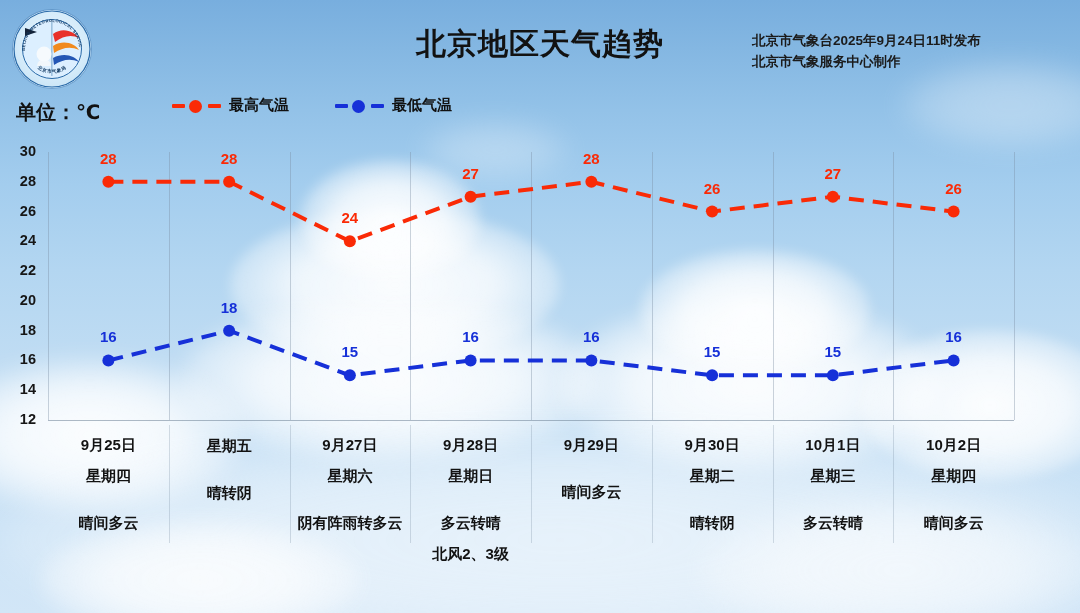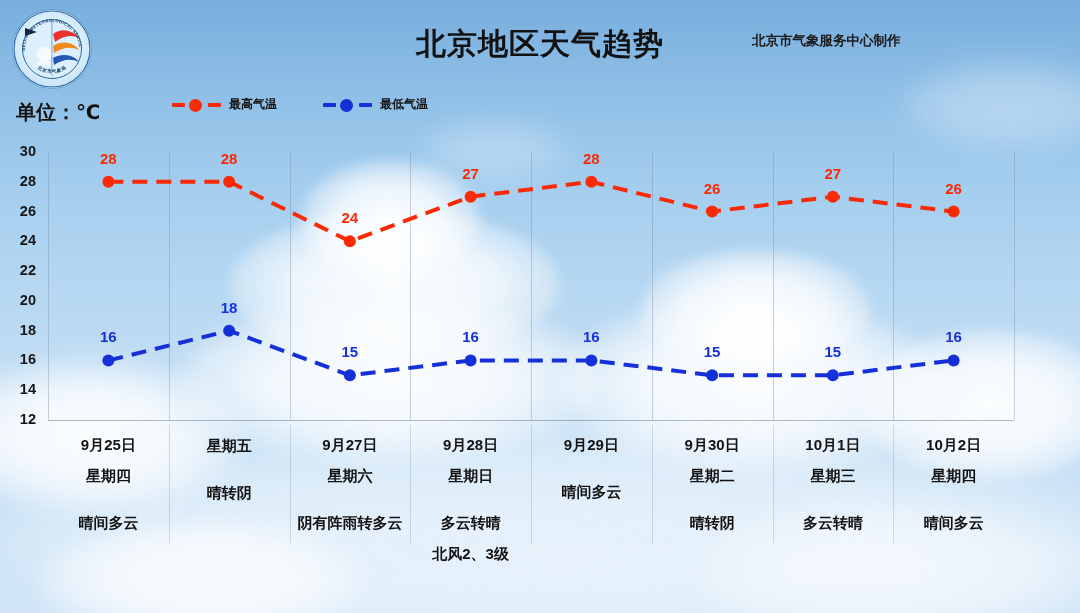--- a/index.html
+++ b/index.html
@@ -95,21 +95,21 @@
   }
   .lg-sym .seg {
     position: absolute; top: 5px; height: 4px; border-radius: 1px;
   }
   .lg-sym .s1 { left: 0;  width: 13px; }
   .lg-sym .s2 { left: 36px; width: 13px; }
   .lg-sym .dot {
     position: absolute; left: 17px; top: 1px;
     width: 13px; height: 13px; border-radius: 50%;
   }
-  .lg-label { font-size: 12px; font-weight: bold; color:#111; }
+  .lg-label { font-size: 15px; font-weight: bold; color:#111; }
 
   
   .plot { position:absolute; left:48px; top:152px; width:966px; height:268px; }
   .gridline-v {
     position:absolute; top:0; width:1px; height:268px;
     background: rgba(120,140,160,0.38);
   }
   .axis-x {
     position:absolute; left:48px; top:420px; width:966px; height:1px;
     background: rgba(110,130,150,0.55);
@@ -194,20 +194,21 @@
       </text>
       <text font-size="4.6" font-weight="bold" fill="#123a63" letter-spacing="0.6" font-family="'Liberation Sans', sans-serif">
         <textPath href="#ringbot" startOffset="50%" text-anchor="middle">北京市气象局</textPath>
       </text>
     </svg>
   </div>
 
   <div class="chart-title">北京地区天气趋势</div>
 
   <div class="pub">
+    <div>北京市气象台2025年9月24日11时发布</div>
     <div>北京市气象服务中心制作</div>
   </div>
 
   <div class="unit">单位：℃</div>
 
   <div class="legend">
     <div class="lg-item">
       <span class="lg-sym">
         <span class="seg s1" style="background:#fa2a06"></span>
         <span class="dot" style="background:#fa2a06"></span>

